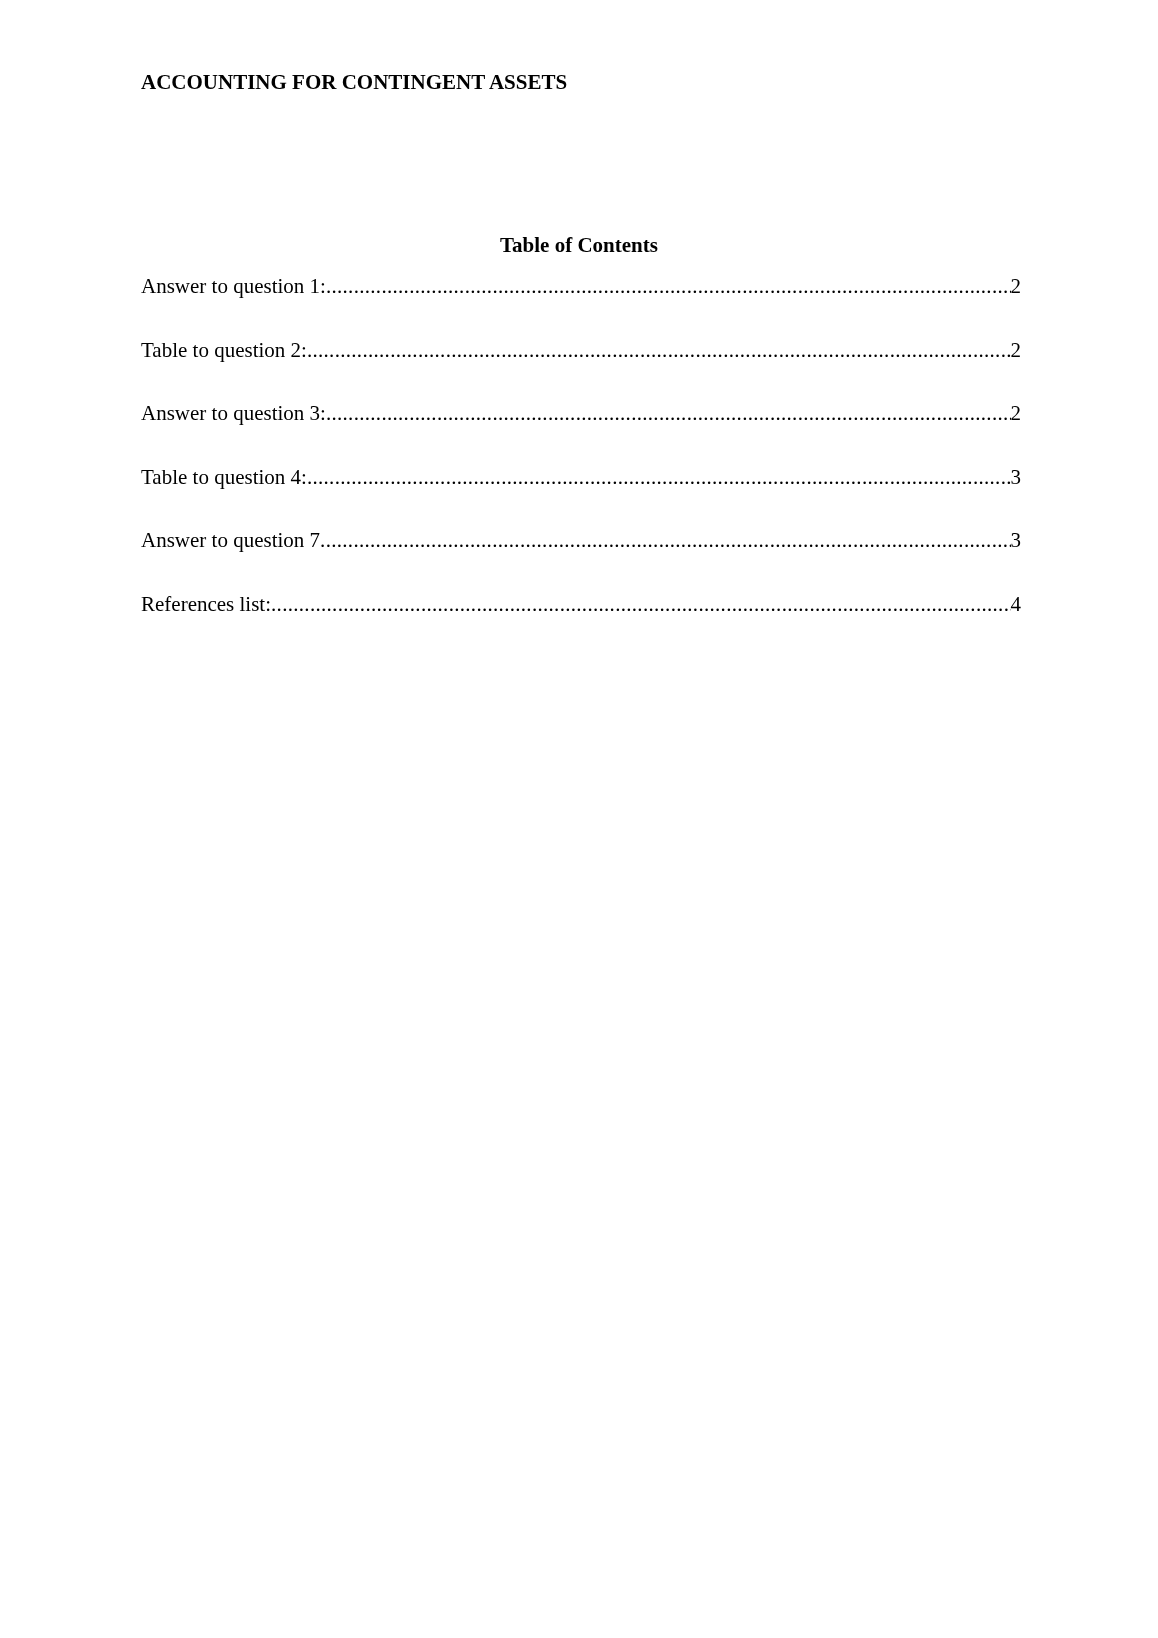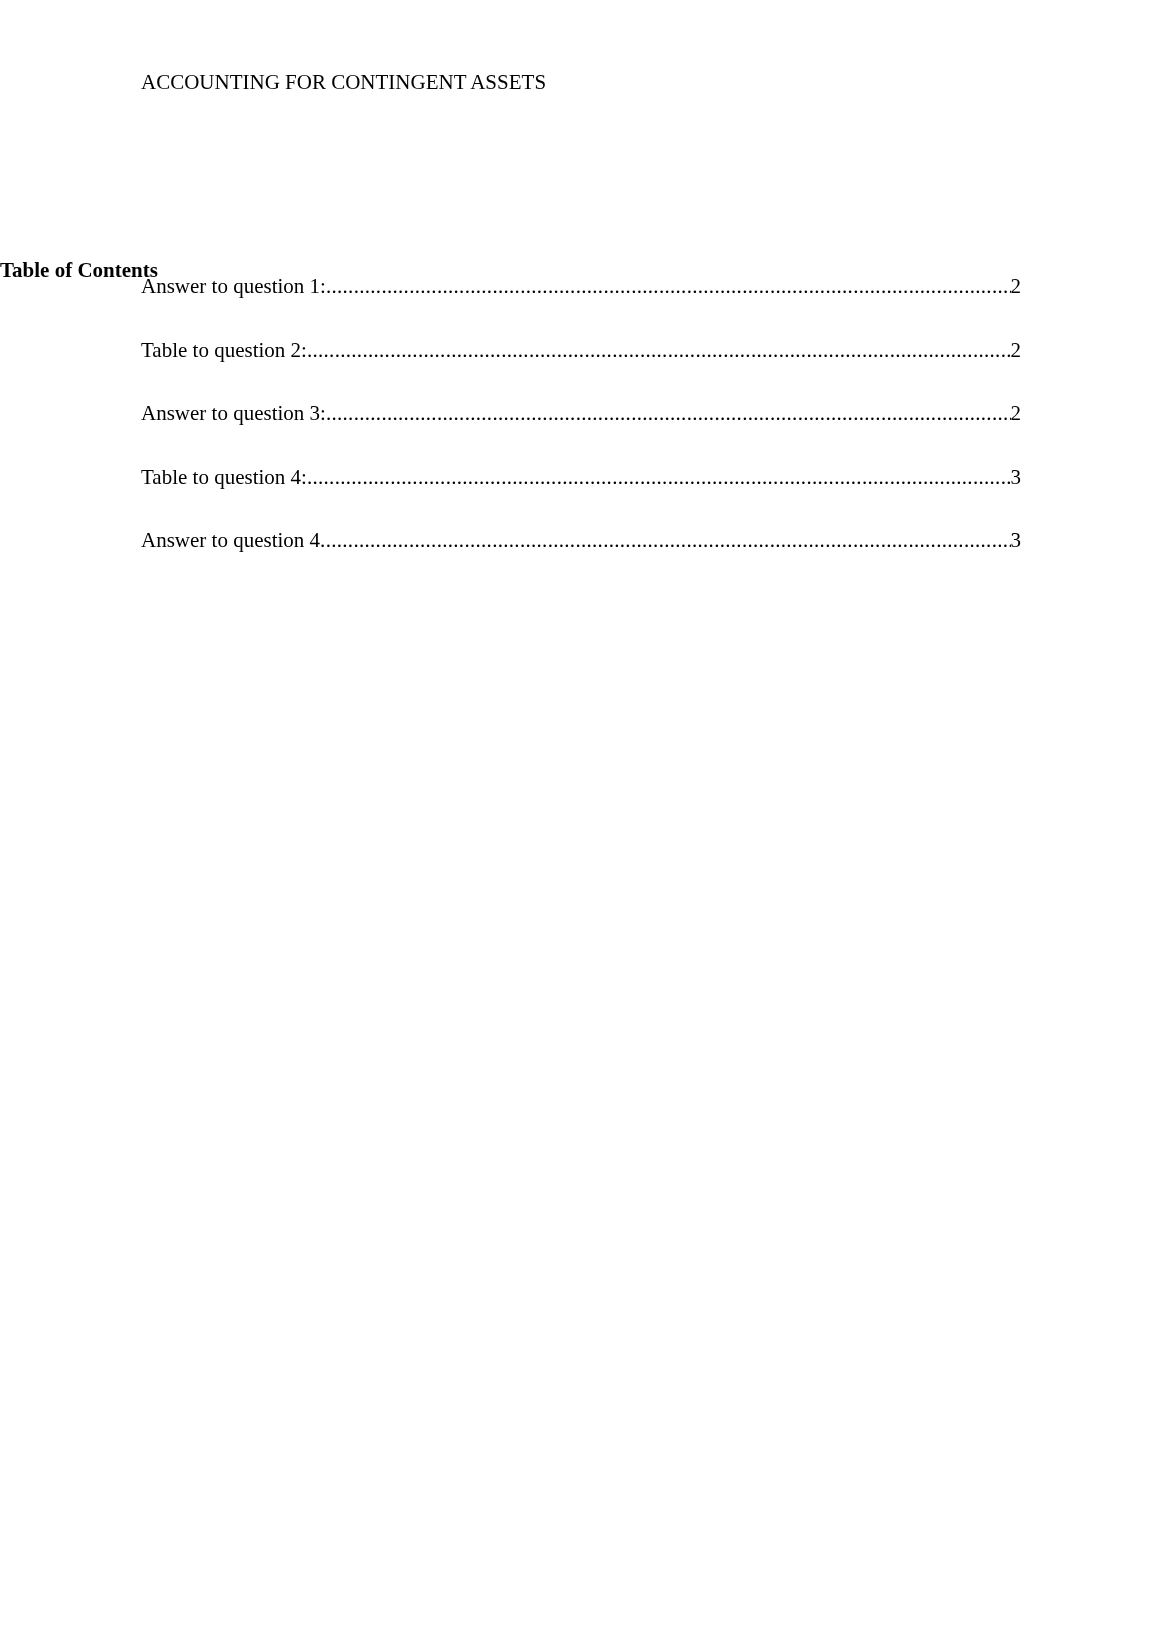--- a/index.html
+++ b/index.html
@@ -1,19 +1,19 @@
 <!DOCTYPE html>
 <html><head>
   <meta charset="utf-8">
   <style>
     html, body { margin: 0; padding: 0; background: #ffffff; }
     body { width: 1158px; height: 1638px; position: relative; overflow: hidden;
            font-family: "Liberation Serif", "DejaVu Serif", serif; color: #000; }
-    .header { position: absolute; left: 141px; top: 70px; font-size: 21px; letter-spacing: 0px; }
-    .toc-title { position: absolute; left: 0; width: 1158px; top: 258px; 
+    .header { position: absolute; left: 141px; top: 70px; font-size: 21px; letter-spacing: 0px; font-weight: bold; }
+    .toc-title { position: absolute; left: 0; width: 1158px; top: 233px; text-align: center;
                  font-size: 21px; font-weight: bold; }
     .toc { position: absolute; left: 141px; top: 274px; width: 880px; }
     .toc-entry { display: flex; align-items: center; height: 24px; font-size: 21px;
                  line-height: 24px; margin-bottom: 39.5px; white-space: nowrap; overflow: hidden; }
     .toc-entry .label { flex: 0 0 auto; }
     .toc-entry .leader { flex: 1 1 auto; overflow: hidden; white-space: nowrap; }
     .toc-entry .leader::before {
       content: "..................................................................................................................................................................................................................";
       letter-spacing: 0.3px;
     }
@@ -41,17 +41,22 @@
     <span class="label">Answer to question 3:</span>
     <span class="leader"></span>
     <span class="page">2</span>
   </div>
   <div class="toc-entry">
     <span class="label">Table to question 4:</span>
     <span class="leader"></span>
     <span class="page">3</span>
   </div>
   <div class="toc-entry">
-    <span class="label">Answer to question 4</span>
+    <span class="label">Answer to question 7</span>
     <span class="leader"></span>
     <span class="page">3</span>
+  </div>
+  <div class="toc-entry">
+    <span class="label">References list:</span>
+    <span class="leader"></span>
+    <span class="page">4</span>
   </div>
 </div>
 
 </body></html>

